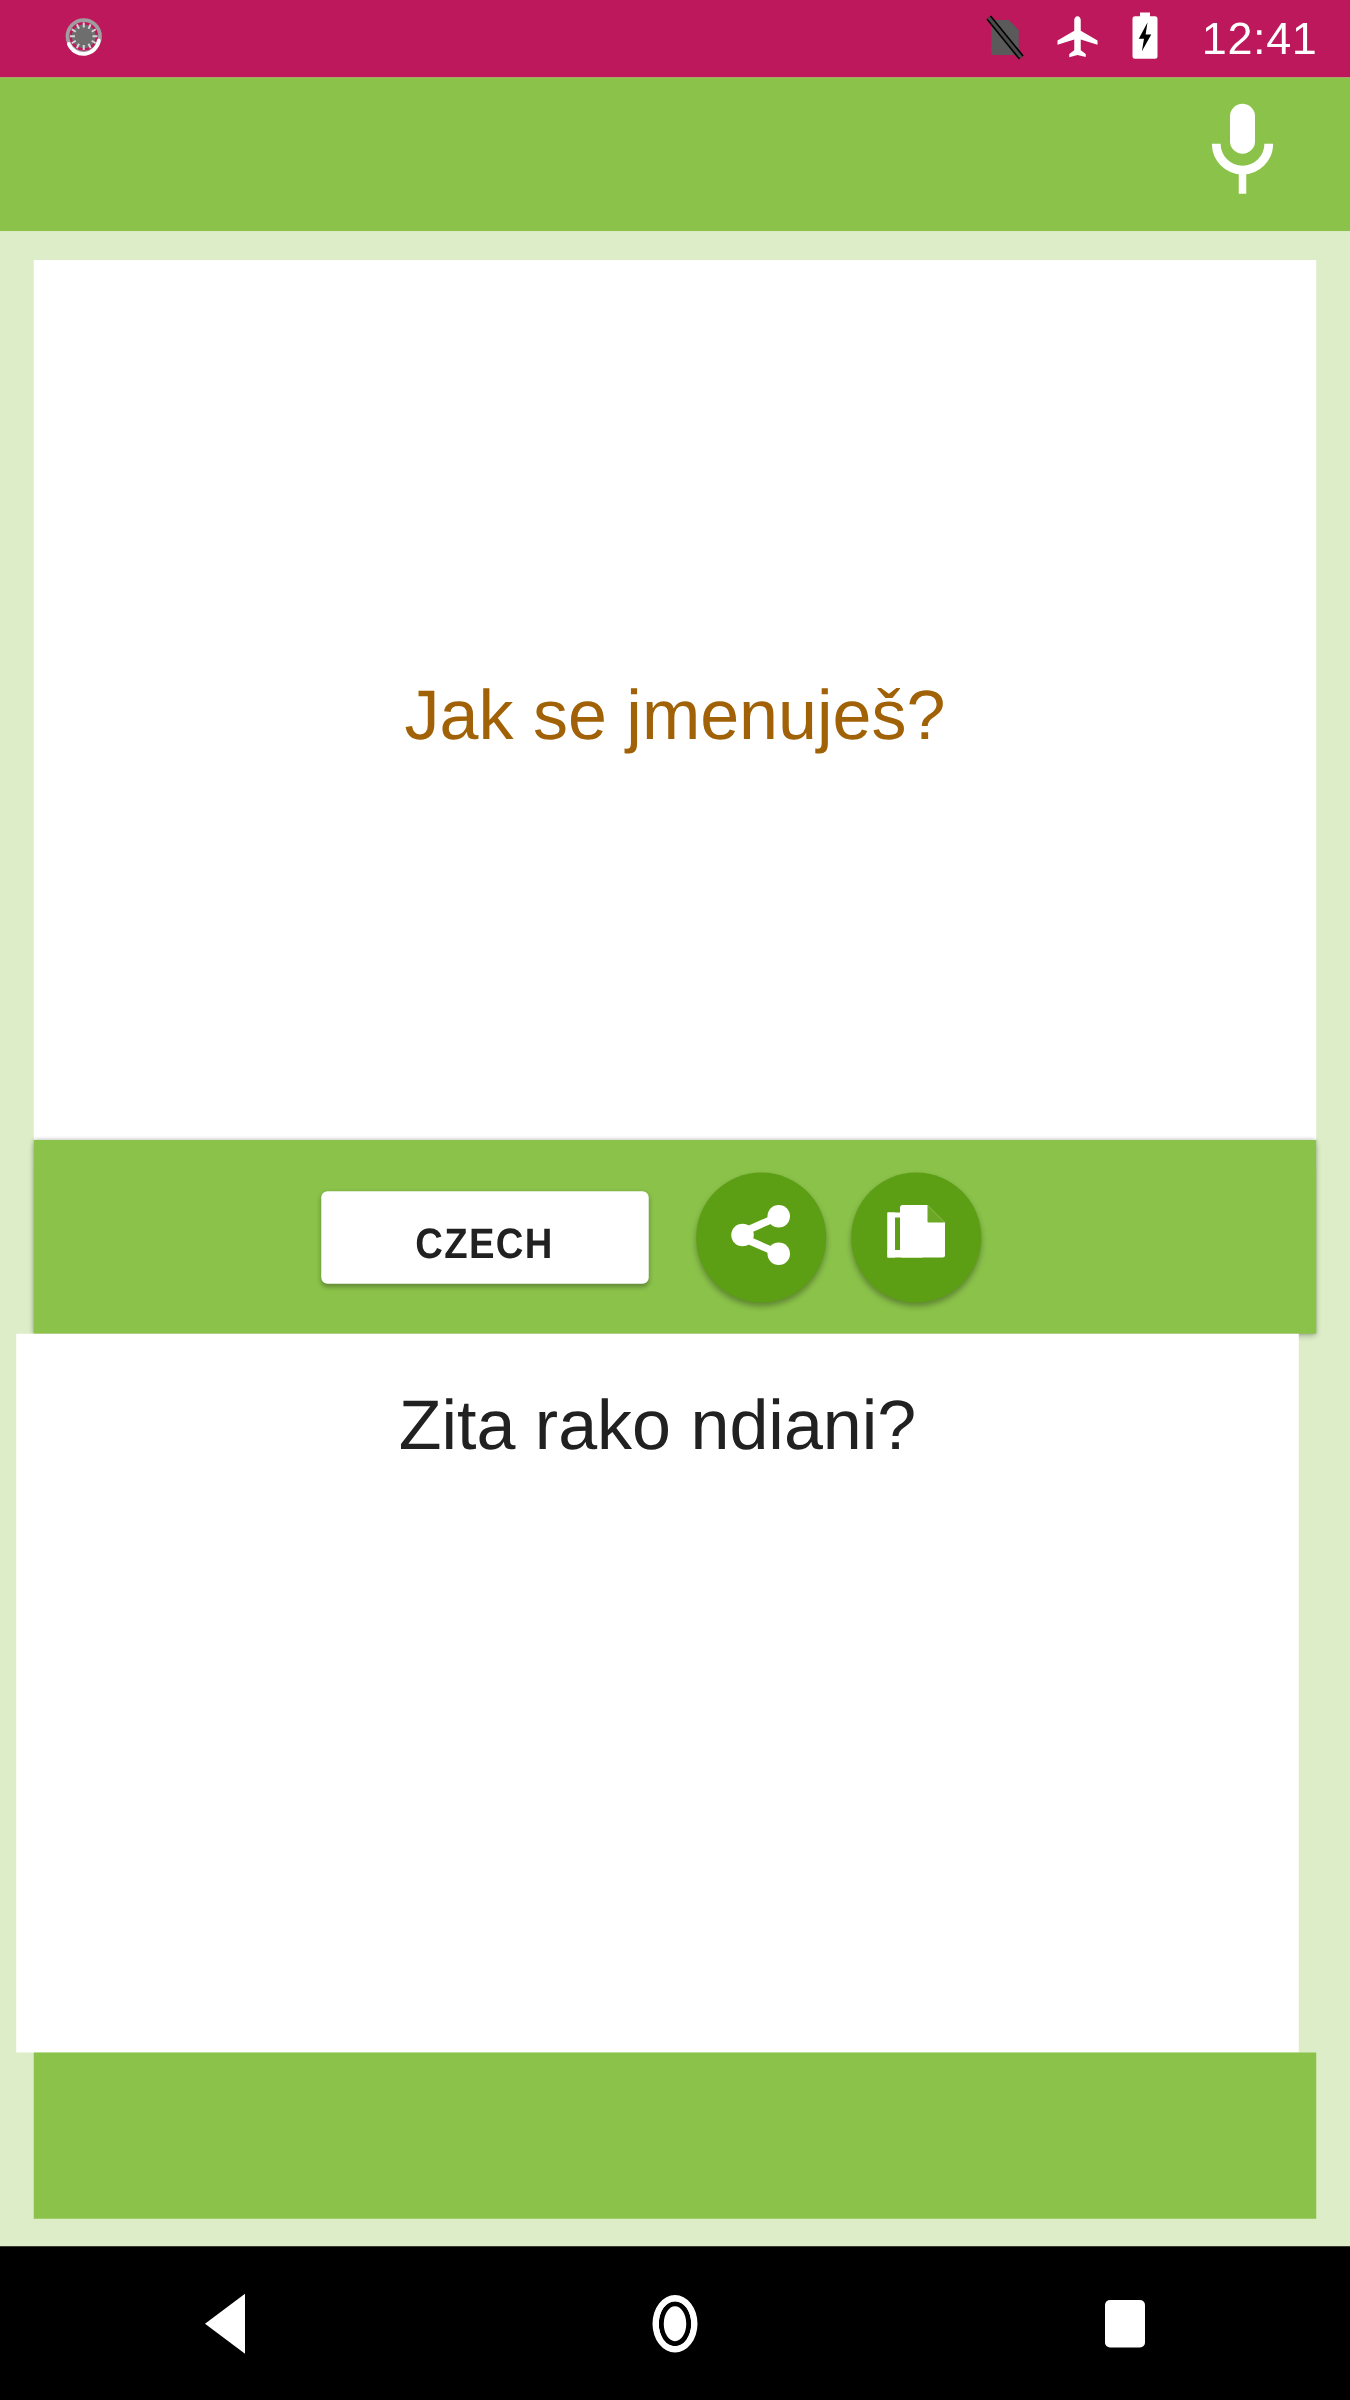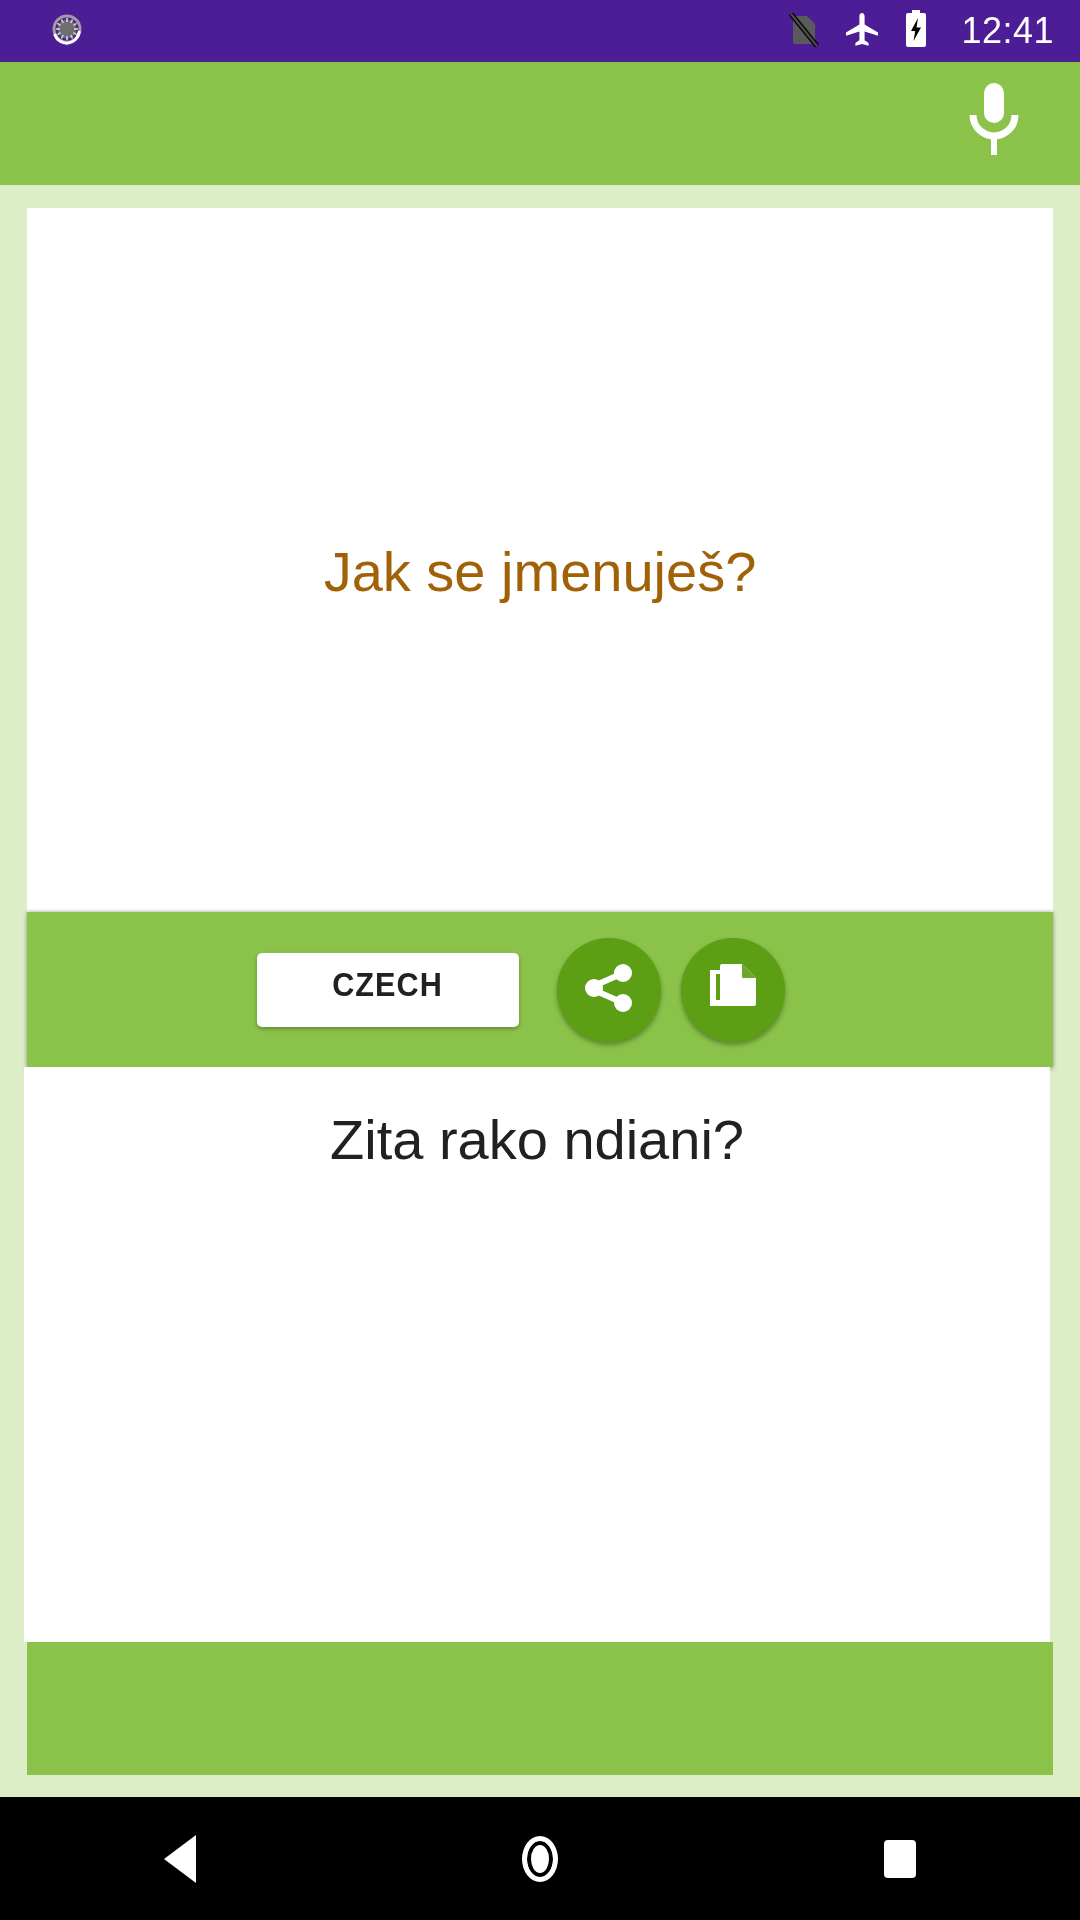--- a/index.html
+++ b/index.html
@@ -19,21 +19,21 @@
     overflow: hidden;
     background: #DCEDC8;
   }
 
   
   #status-bar {
     position: absolute;
     left: 0; top: 0;
     width: 1080px;
     height: 62px;
-    background: #4c1d95;
+    background: #be185d;
     display: flex;
     align-items: center;
     box-sizing: border-box;
     padding: 0 26px 0 50px;
   }
   .status-left {
     display: flex;
     align-items: center;
     gap: 16px;
   }
@@ -128,21 +128,21 @@
     gap: 0;
   }
   .lang-button {
     width: 262px;
     height: 74px;
     background: #FFFFFF;
     border: none;
     border-radius: 5px;
     box-shadow: 0 2px 4px rgba(0,0,0,0.30);
     display: flex;
-    align-items: flex-start;
+    align-items: flex-end;
     justify-content: center;
     cursor: pointer;
     padding: 12px;
   }
   .lang-button-label {
     color: #212121;
     font-size: 34px;
     font-weight: 700;
     letter-spacing: 1.2px;
     font-family: "Liberation Sans", sans-serif;
@@ -161,21 +161,21 @@
     cursor: pointer;
     padding: 0;
   }
   #action-bar .gap-a { width: 38px; }
   #action-bar .gap-b { width: 20px; }
   #action-bar .gap-c { width: 38px; }
 
   
   #target-card {
     position: absolute;
-    left: 24px;
+    left: 13px;
     top: 882px;
     width: 1026px;
     height: 575px;
     background: #FFFFFF;
     box-sizing: border-box;
     padding-top: 38px;
     display: flex;
     align-items: flex-start;
     justify-content: center;
     overflow: hidden;

